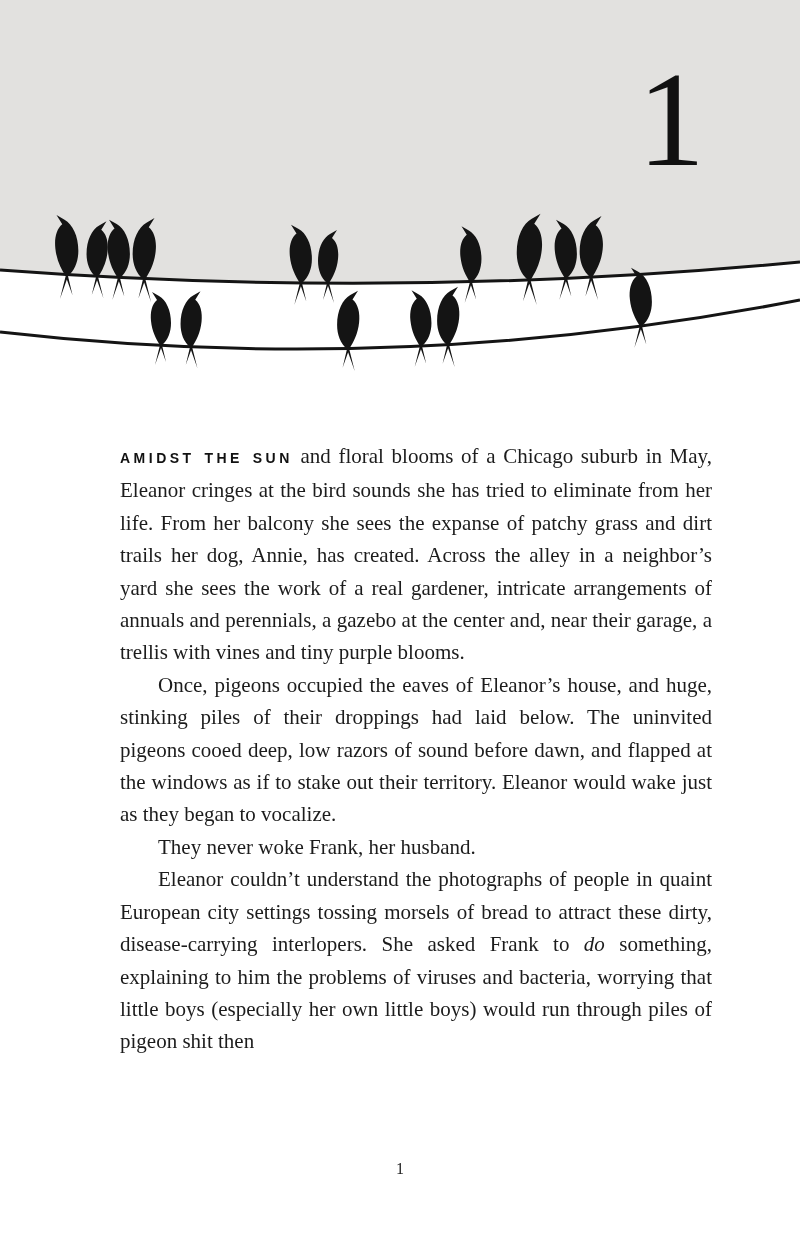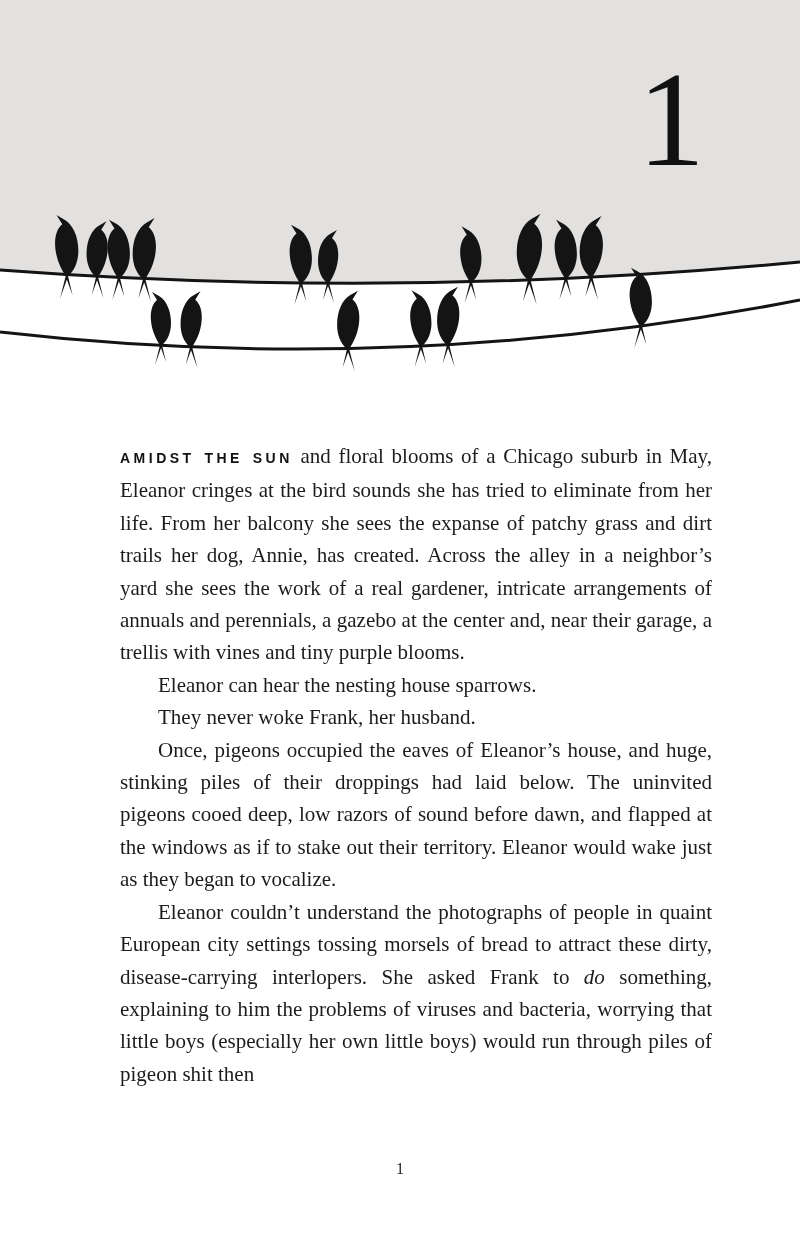--- a/index.html
+++ b/index.html
@@ -95,21 +95,20 @@
     <use href="#bird" transform="translate(567,278) scale(-1.1,1.1)"></use>
     <use href="#bird" transform="translate(590,277) scale(1.15)"></use>
 
     <use href="#bird" transform="translate(642,326) scale(-1.1,1.1)"></use>
   </svg>
 
   <div class="chapter-number">1</div>
 
   <div class="body-text">
     <p><span class="lead-in">AMIDST THE SUN</span><span> and floral blooms of a Chicago suburb in May, Eleanor cringes at the bird sounds she has tried to eliminate from her life. From her balcony she sees the expanse of patchy grass and dirt trails her dog, Annie, has created. Across the alley in a neighbor’s yard she sees the work of a real gardener, intricate arrangements of annuals and perennials, a gazebo at the center and, near their garage, a trellis with vines and tiny purple blooms.</span></p>
-    <p class="indent">Eleanor can hear the nesting house sparrows.</p>
+    <p class="indent">Once, pigeons occupied the eaves of Eleanor’s house, and huge, stinking piles of their droppings had laid below. The uninvited pigeons cooed deep, low razors of sound before dawn, and flapped at the windows as if to stake out their territory. Eleanor would wake just as they began to vocalize.</p>
     <p class="indent">They never woke Frank, her husband.</p>
-    <p class="indent">Once, pigeons occupied the eaves of Eleanor’s house, and huge, stinking piles of their droppings had laid below. The uninvited pigeons cooed deep, low razors of sound before dawn, and flapped at the windows as if to stake out their territory. Eleanor would wake just as they began to vocalize.</p>
     <p class="indent"><span>Eleanor couldn’t understand the photographs of people in quaint European city settings tossing morsels of bread to attract these dirty, disease-carrying interlopers. She asked Frank to </span><em>do</em><span> something, explaining to him the problems of viruses and bacteria, worrying that little boys (especially her own little boys) would run through piles of pigeon shit then</span></p>
   </div>
 
   <div class="folio">1</div>
 
 </div>
 
 </body></html>

